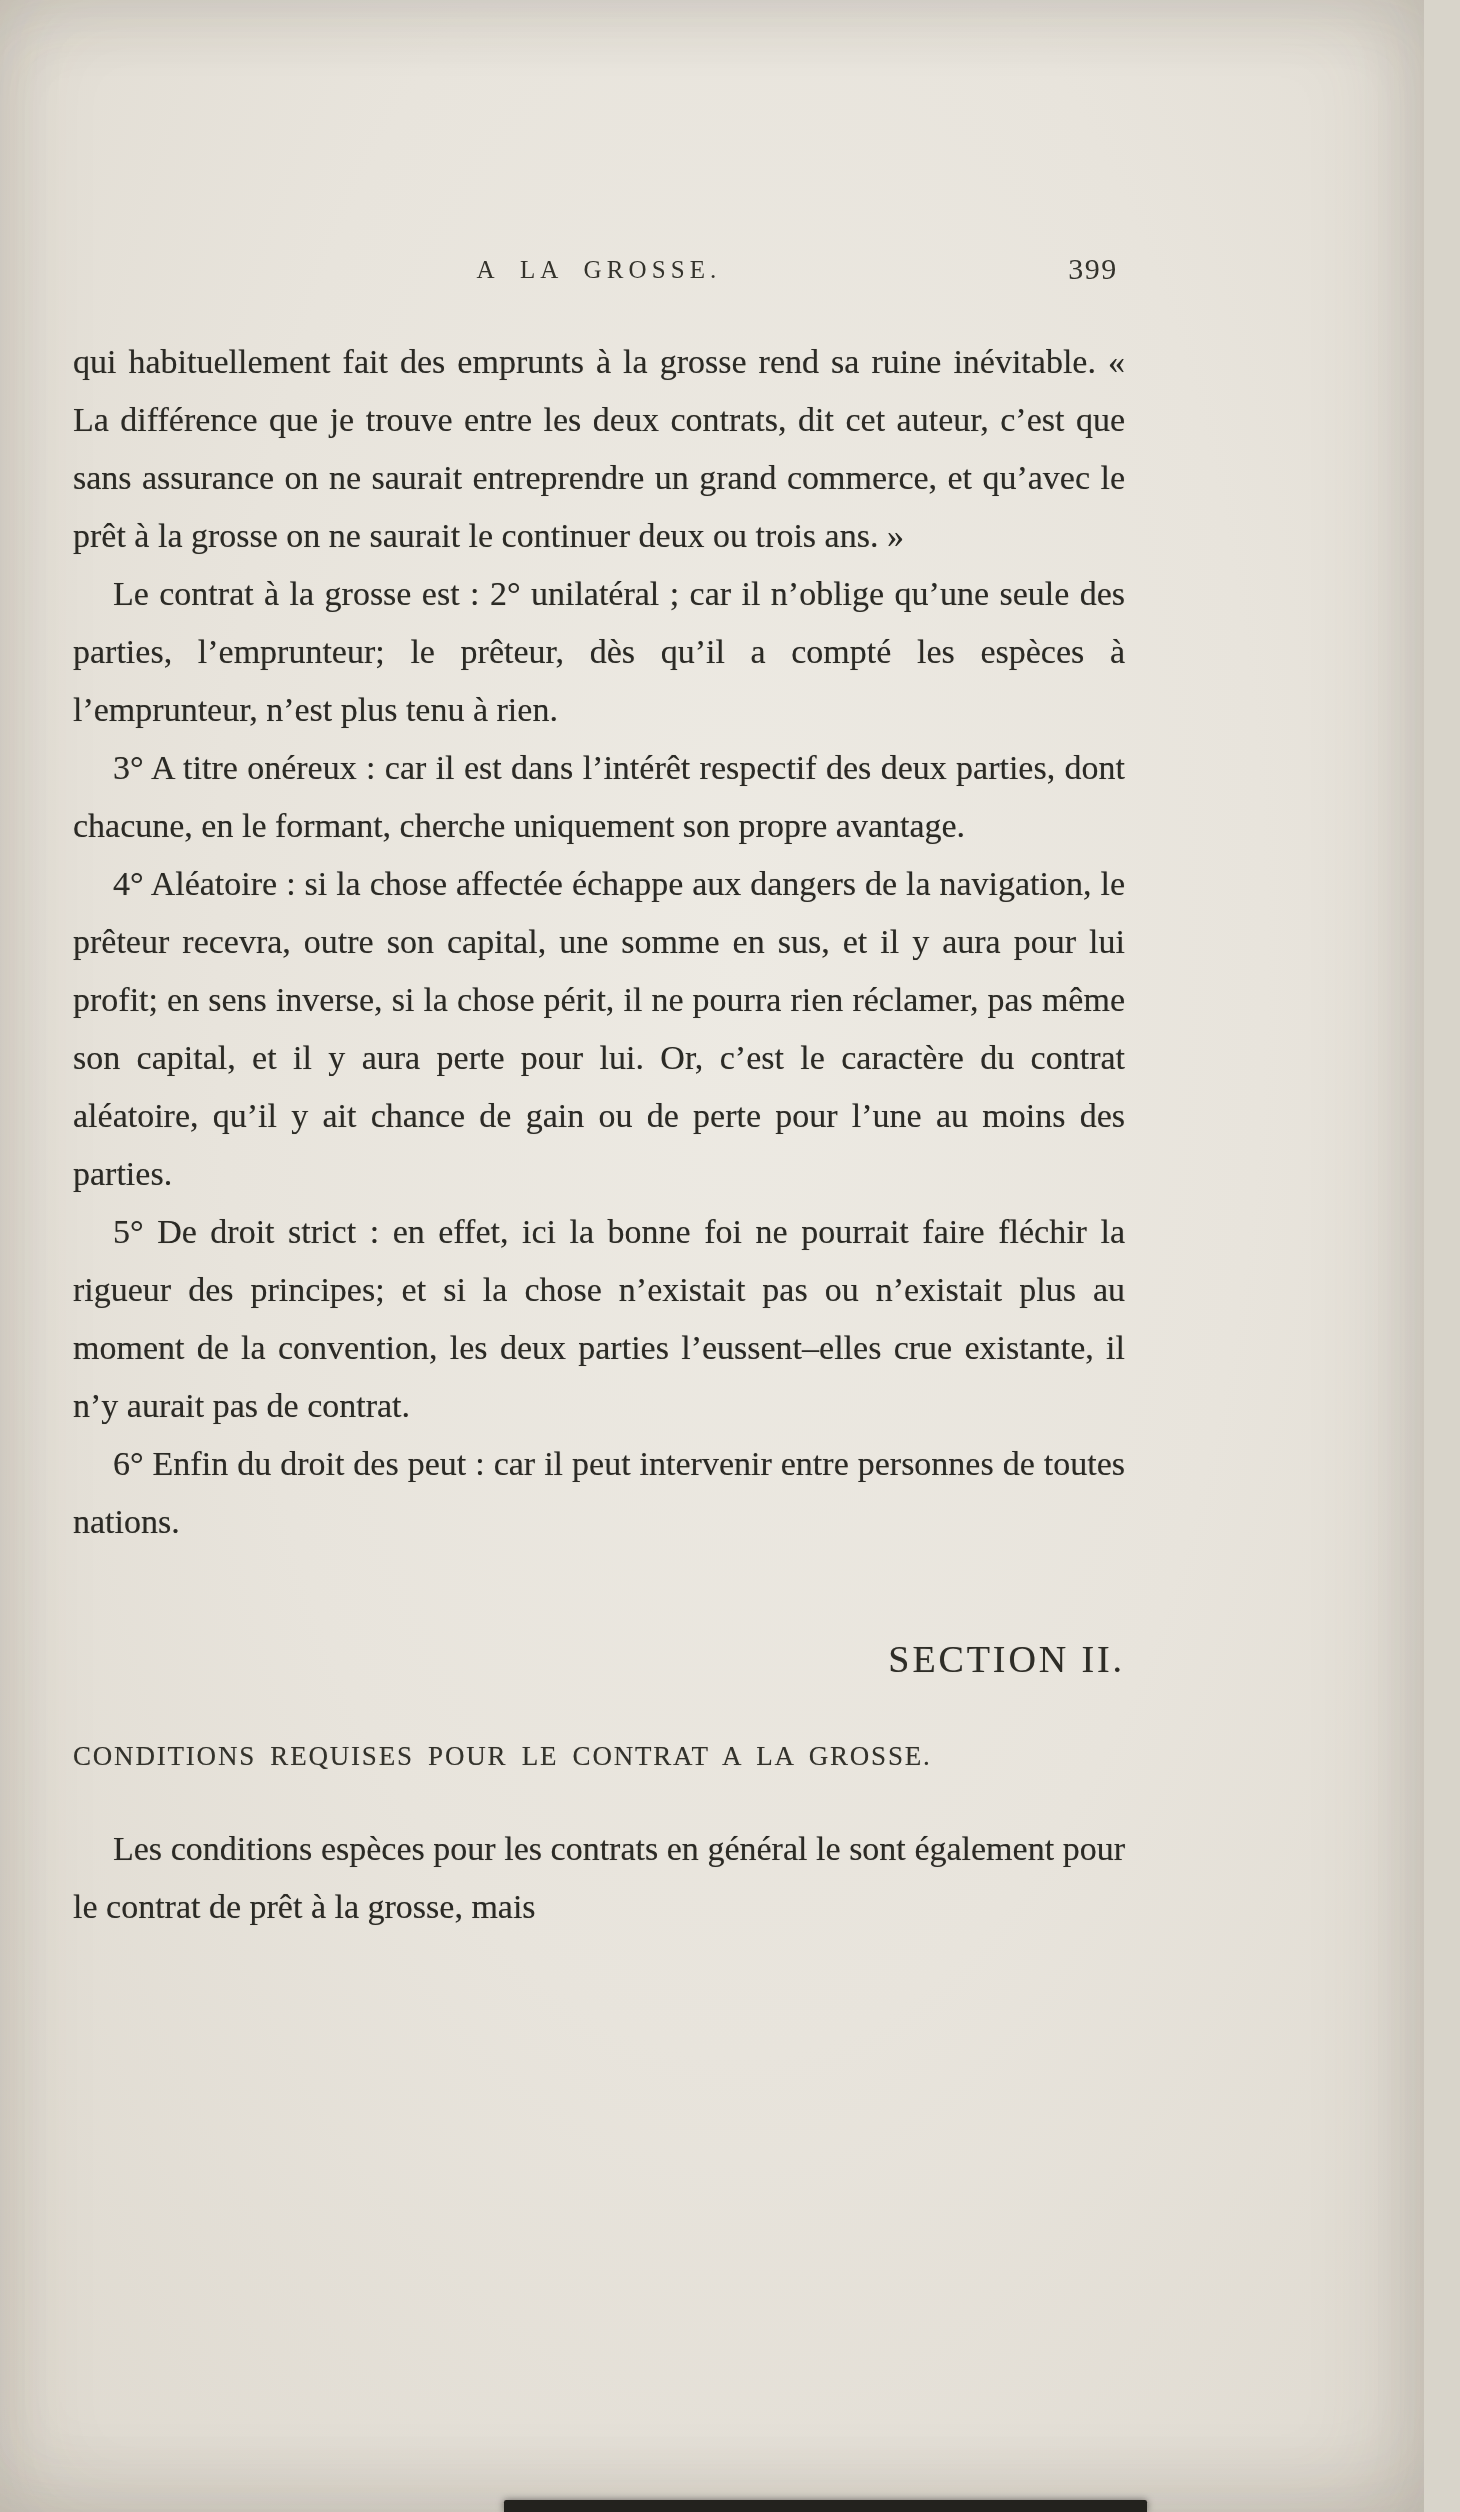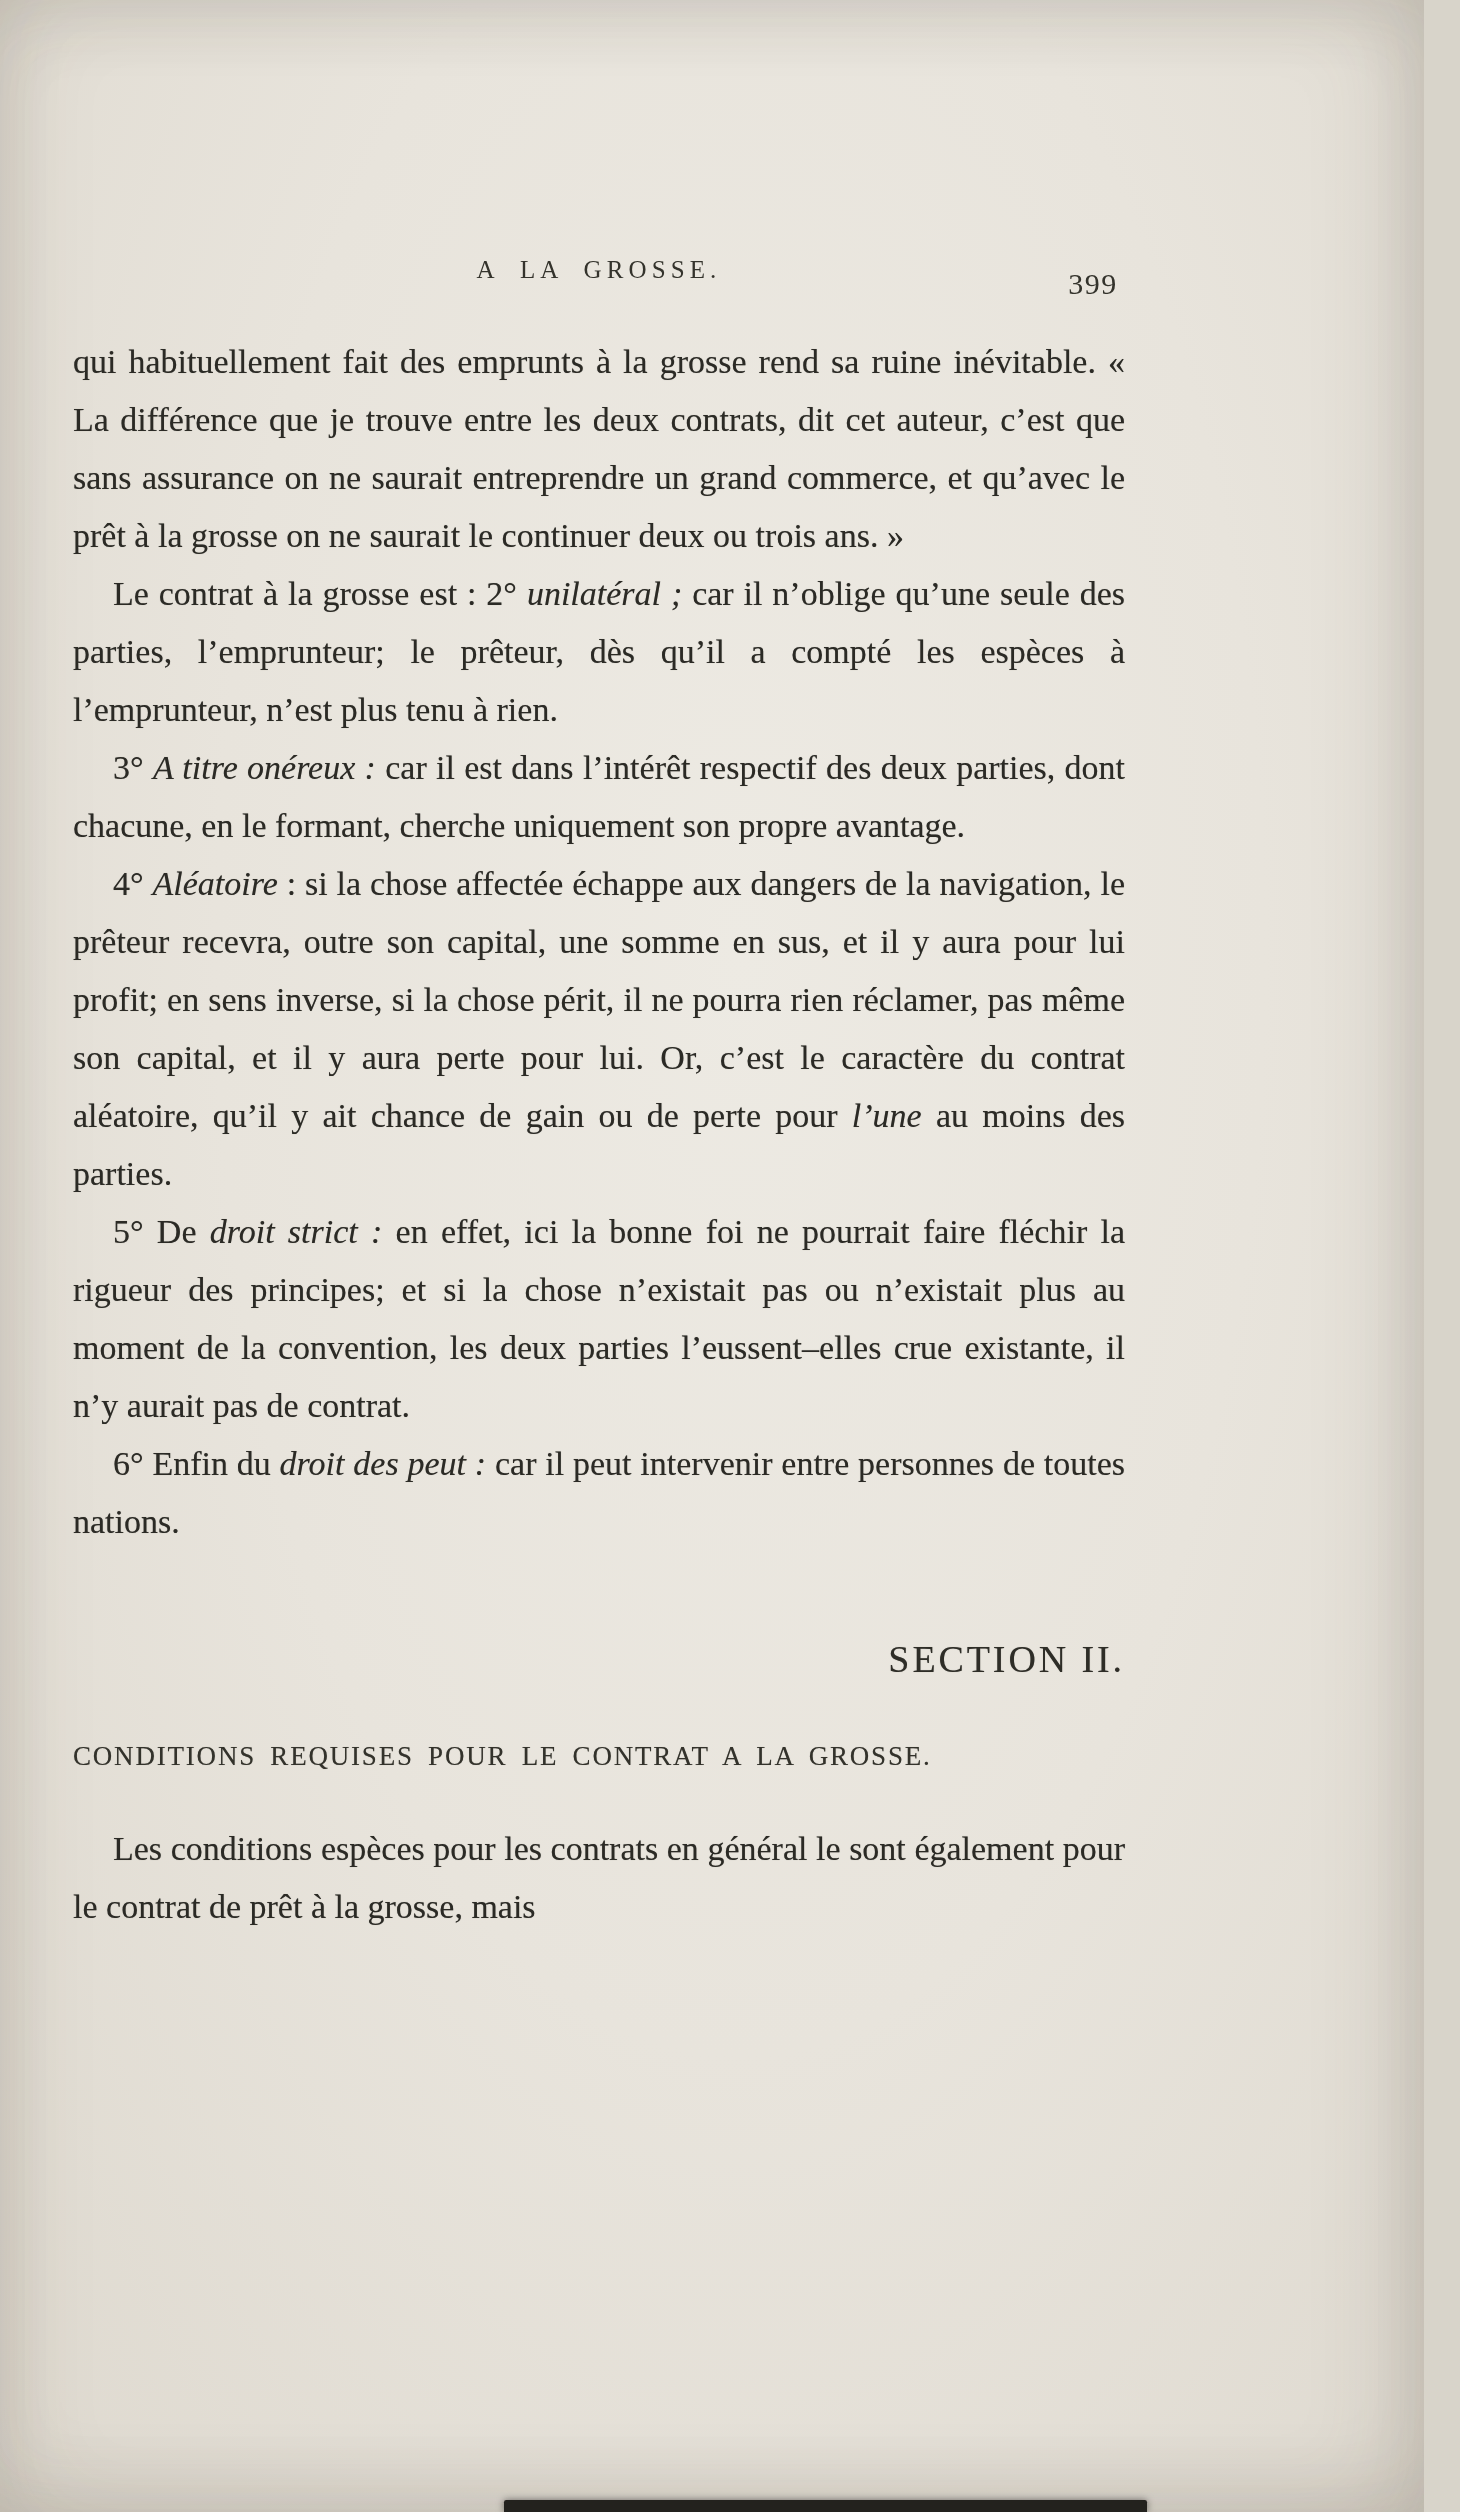--- a/index.html
+++ b/index.html
@@ -41,39 +41,38 @@
     transform: translateX(-50%);
     top: 4.4px;
     font-size: 25px;
     letter-spacing: 5.1px;
     word-spacing: 10.2px;
     white-space: nowrap;
   }
   .page-num {
     position: absolute;
     right: 7.3px;
-    top: 15px;
+    top: 0;
     font-size: 30px;
     letter-spacing: 1.5px;
   }
   .body-text {
     margin-top: 37px;
     font-size: 34px;
     line-height: 58px;
     text-shadow: 0 0 0.7px rgba(43, 42, 37, 0.45);
   }
   .body-text p {
     margin: 0;
     text-align: justify;
   }
   .body-text p.indent {
     text-indent: 40px;
   }
   .it {
-    font-style: italic;
   }
   .section-heading {
     margin-top: 86px;
     text-align: right;
     font-size: 38px;
     letter-spacing: 2.9px;
     color: #2e2d27;
     text-shadow: 0 0 0.7px rgba(43, 42, 37, 0.45);
   }
   .section-subheading {

